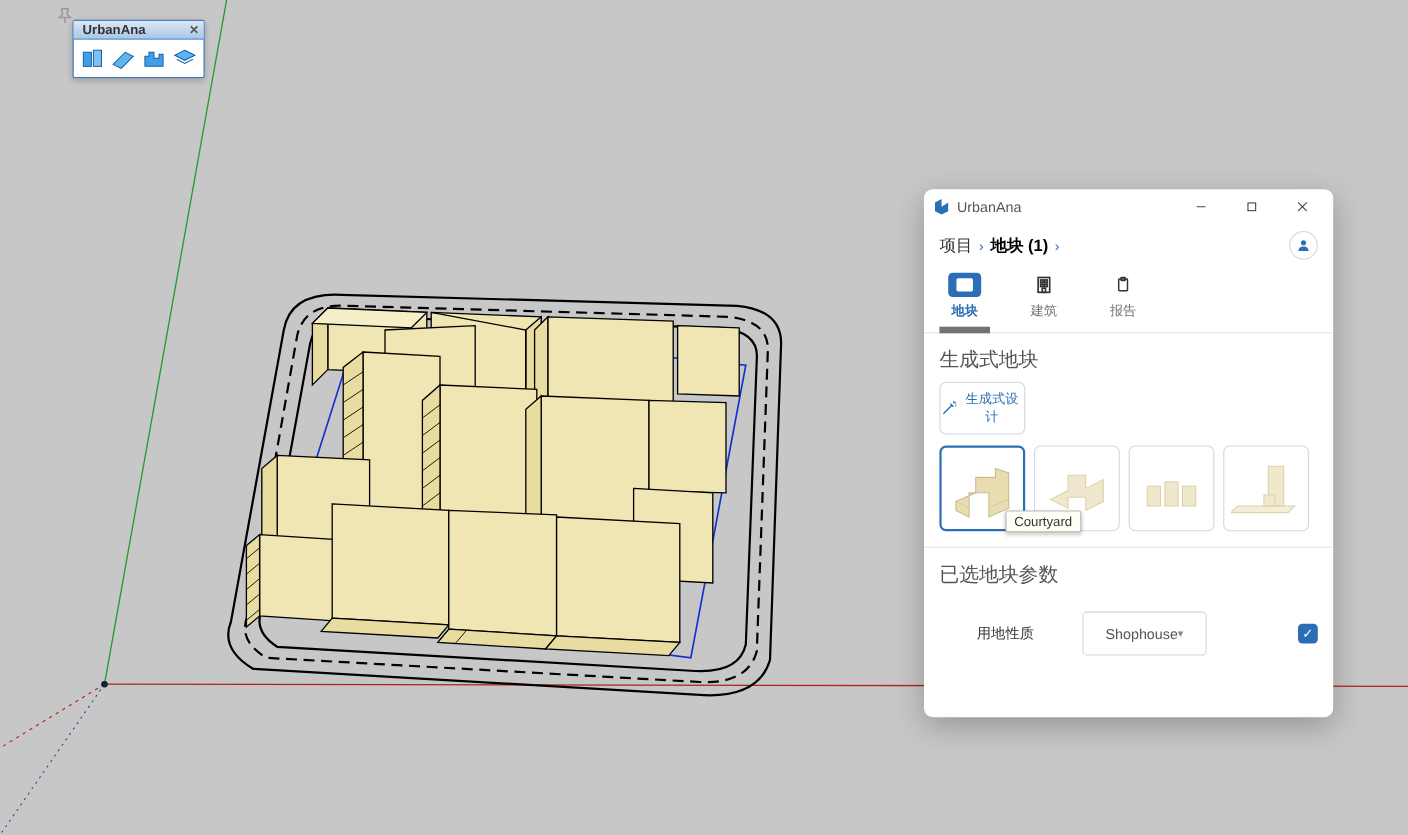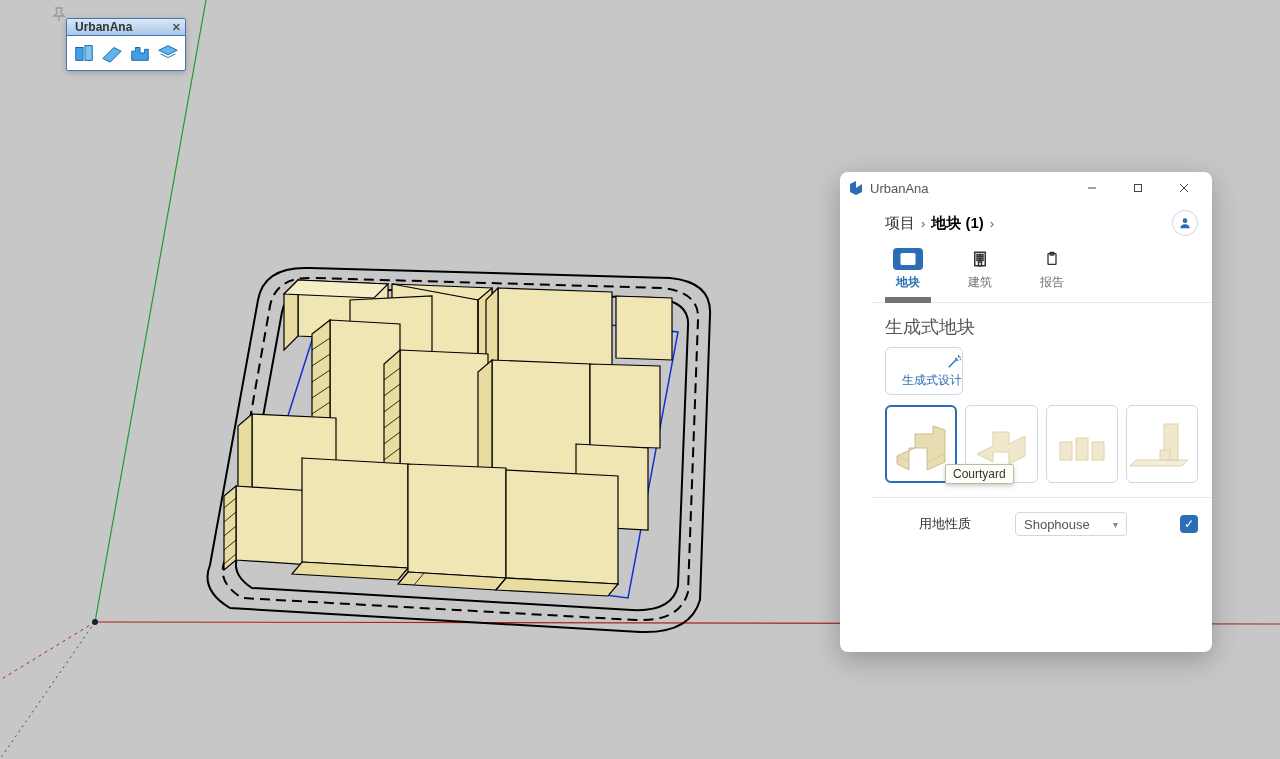--- a/index.html
+++ b/index.html
@@ -40,21 +40,21 @@
   }
   .panel-titlebar {
     height: 32px; display: flex; align-items: center; padding: 0 8px; gap: 6px;
     color: #555; font-size: 13px;
   }
   .panel-titlebar .logo { width: 16px; height: 16px; color: #2a6fb5; }
   .panel-titlebar .title { flex: 0 0 auto; }
   .panel-titlebar .spacer { flex: 1; }
   .win-btn { width: 40px; height: 32px; display: flex; align-items: center; justify-content: center; color: #444; }
 
-  .panel-content { padding: 4px 14px 12px 14px; flex: 1; display: flex; flex-direction: column; margin-left: 31px; }
+  .panel-content { padding: 4px 14px 12px 14px; flex: 1; display: flex; flex-direction: column; }
 
   .breadcrumb { display: flex; align-items: center; gap: 6px; font-size: 15px; color: #333; padding: 2px 0 6px 0; }
   .breadcrumb .crumb { cursor: pointer; }
   .breadcrumb .crumb.link { color: #000000; font-weight: 600; }
   .breadcrumb .sep { color: #2a6fb5; font-size: 13px; }
   .user-badge {
     margin-left: auto; width: 26px; height: 26px; border: 1px solid #cfd8e3; border-radius: 50%;
     display: flex; align-items: center; justify-content: center; color: #2a6fb5;
   }
 
@@ -62,21 +62,21 @@
   .tab { display: flex; flex-direction: column; align-items: center; gap: 4px; width: 46px; padding-bottom: 6px; cursor: pointer; font-size: 12px; color: #737373; }
   .tab .tab-icon { width: 30px; height: 22px; display: flex; align-items: center; justify-content: center; border-radius: 4px; }
   .tab.active .tab-icon { background: #2a6fb5; color: #fff; }
   .tab.active { color: #2a6fb5; border-bottom: 6px solid #737373; margin-bottom: -1px; font-weight: 600; }
   .tab:not(.active) .tab-icon { color: #333; }
 
   .section-title { font-size: 18px; color: #555; padding: 12px 0 8px 0; }
 
   .gen-btn {
     width: 78px; height: 48px; border: 1px solid #cfd8e3; border-radius: 6px;
-    display: flex; flex-direction: column; align-items: flex-end; justify-content: center; gap: 2px;
+    display: flex; flex-direction: row; align-items: center; justify-content: center; gap: 2px;
     font-size: 12px; color: #2a6fb5; background: #fff; cursor: pointer;
   }
   .gen-btn svg { width: 16px; height: 16px; }
 
   .thumbs { display: flex; gap: 8px; margin-top: 10px; position: relative; }
   .thumb {
     width: 78px; height: 78px; border: 1px solid #cfd8e3; border-radius: 6px;
     display: flex; align-items: center; justify-content: center; cursor: pointer; background: #fff;
     position: relative;
   }
@@ -87,22 +87,22 @@
     position: absolute; left: 60px; top: 59px; background: #fffef3; border: 1px solid #b9b9b9;
     padding: 2px 7px; font-size: 12px; color: #333; border-radius: 2px; box-shadow: 0 2px 4px rgba(0,0,0,.2);
     z-index: 5;
   }
 
   .divider { height: 1px; background: #e3e7ee; margin: 14px -14px 0 -14px; }
 
   .param-row { display: flex; align-items: center; gap: 10px; padding: 14px 0 0 0; }
   .param-label { font-size: 13px; color: #333; width: 120px; text-align: center; }
   .select {
-    flex: 0 0 112px; height: 24px; border: 1px solid #cfd8e3; border-radius: 4px;
-    display: flex; align-items: center; justify-content: space-between; padding: 0 8px;
+    flex: 0 0 112px; height: 40px; border: 1px solid #cfd8e3; border-radius: 4px;
+    display: flex; align-items: center; justify-content: space-between; padding: 0 20px;
     font-size: 13px; color: #555; background: #fff; cursor: pointer;
   }
   .select .chev { color: #888; font-size: 10px; }
   .checkbox {
     width: 18px; height: 18px; border-radius: 4px; background: #2a6fb5; color: #fff;
     display: flex; align-items: center; justify-content: center; font-size: 12px; margin-left: auto;
     cursor: pointer;
   }
 
 </style>
@@ -378,20 +378,21 @@
               <rect x="34" y="8" width="14" height="36"></rect>
               <rect x="30" y="34" width="10" height="10"></rect>
             </g>
           </svg>
       </div>
       <div class="tooltip">Courtyard</div>
     </div>
 
     <div class="divider"></div>
 
+    <div class="section-title">已选地块参数</div>
 
     <div class="param-row">
       <div class="param-label">用地性质</div>
       <div class="select">
         <span>Shophouse</span>
         <span class="chev">▾</span>
       </div>
       <div class="checkbox">✓</div>
     </div>
   </div>

